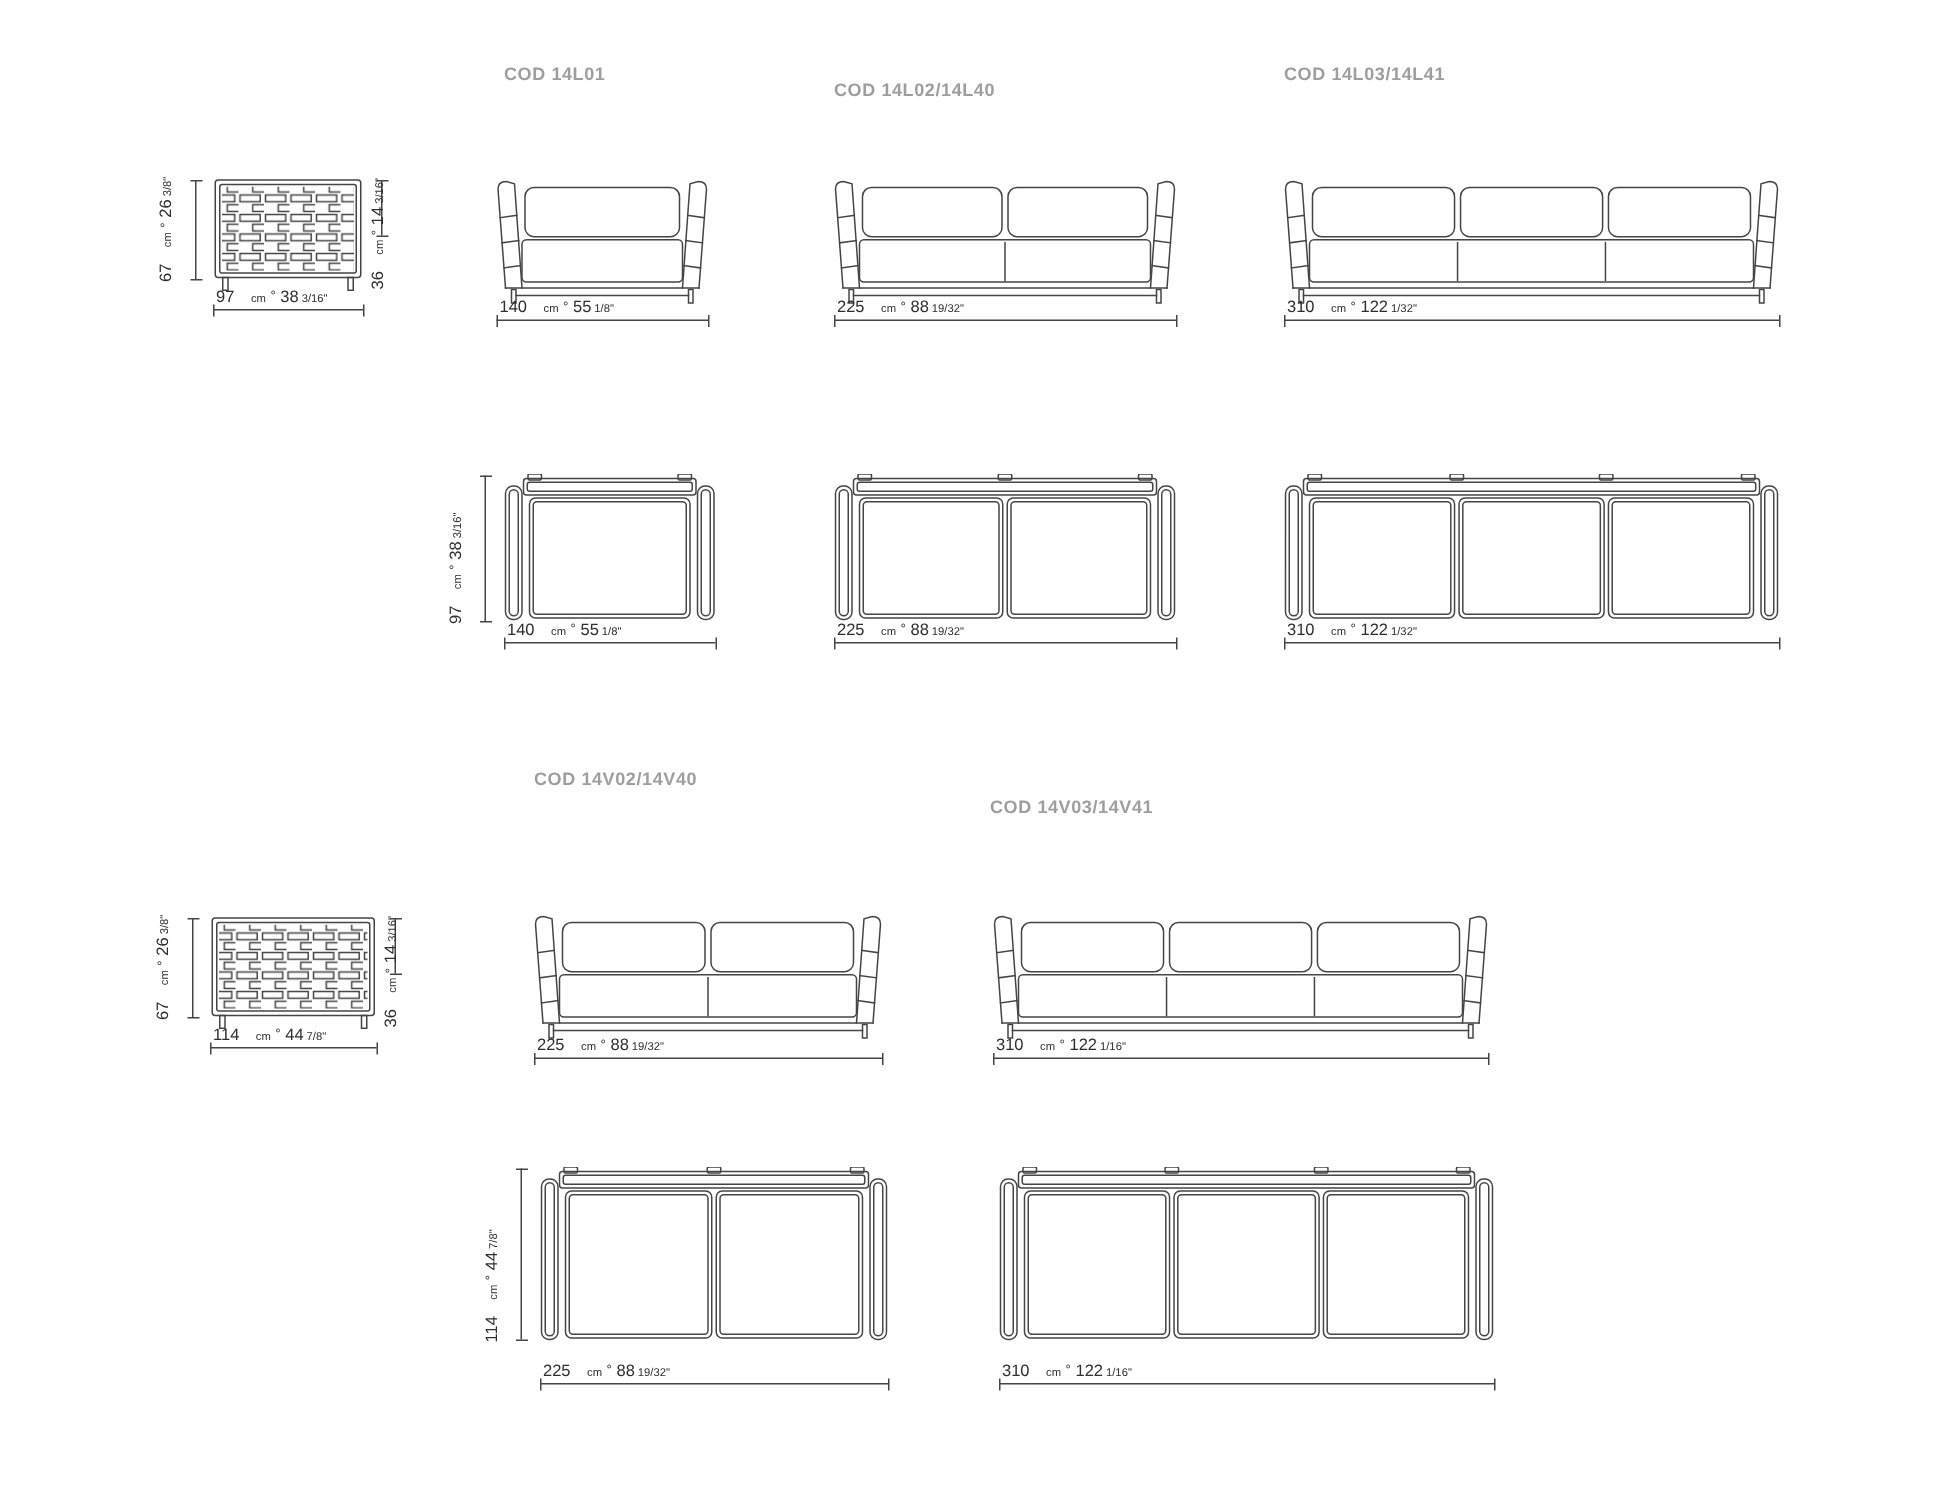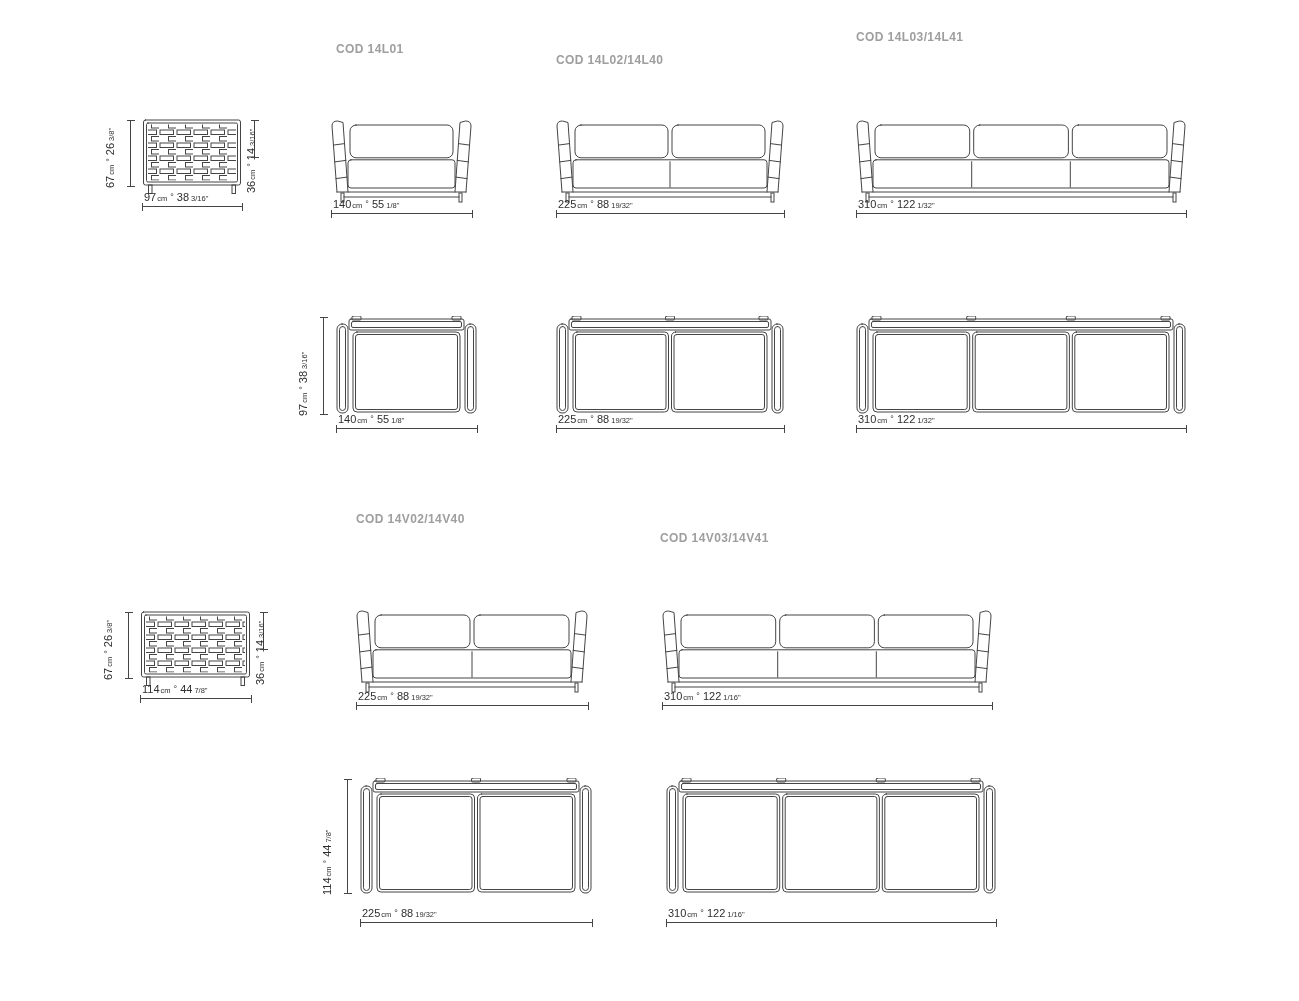--- a/index.html
+++ b/index.html
@@ -22,32 +22,32 @@
   .vdim { position:absolute; width:0; border-left:1px solid #454545; }
   .vdim::before,.vdim::after { content:""; position:absolute; left:-4.5px; height:1px; width:8px; background:#454545; }
   .vdim::before { top:-0.5px; } .vdim::after { bottom:-0.5px; }
 
   .dim-label { white-space:nowrap; color:#2e2e2e; font-size:11px; line-height:11px; }
   .hdim .dim-label { position:absolute; left:2px; bottom:3px; }
   .vdim .dim-label { position:absolute; left:-14px; bottom:-2px; transform:rotate(-90deg); transform-origin:0 100%; }
   .vdim.label-right .dim-label { left:3px; bottom:-36px; }
 
   .dcm,.din { font-size:11px; }
-  .dunit { font-size:7.5px; margin-left:1px; }
+  .dunit { font-size:7.5px; margin-left:11px; }
   .dsep  { font-size:9px;  margin:0 3px; position:relative; top:-1px; }
   .dfrac { font-size:7.5px; margin-left:2px; }
 </style>
 </head>
 <body>
 
 <div id="canvas">
 
   <div class="model-header" style="left:336px;top:42px">COD 14L01</div>
   <div class="model-header" style="left:556px;top:53px">COD 14L02/14L40</div>
-  <div class="model-header" style="left:856px;top:30px">COD 14L03/14L41</div>
+  <div class="model-header" style="left:856px;top:42px">COD 14L03/14L41</div>
   <div class="model-header" style="left:356px;top:512px">COD 14V02/14V40</div>
   <div class="model-header" style="left:660px;top:531px">COD 14V03/14V41</div>
 
   <div class="draw" style="left:142px;top:116px">
       <svg width="100" height="82" viewBox="0 0 100 82" fill="none" stroke="#454545" stroke-width="1" stroke-linecap="square">
         <defs>
           <pattern id="wA" width="17" height="13" patternUnits="userSpaceOnUse">
             <rect x="1" y="1" width="13.5" height="4.5" fill="none" stroke="#454545"></rect>
             <rect x="9.5" y="7.5" width="13.5" height="4.5" fill="none" stroke="#454545"></rect>
           </pattern>

